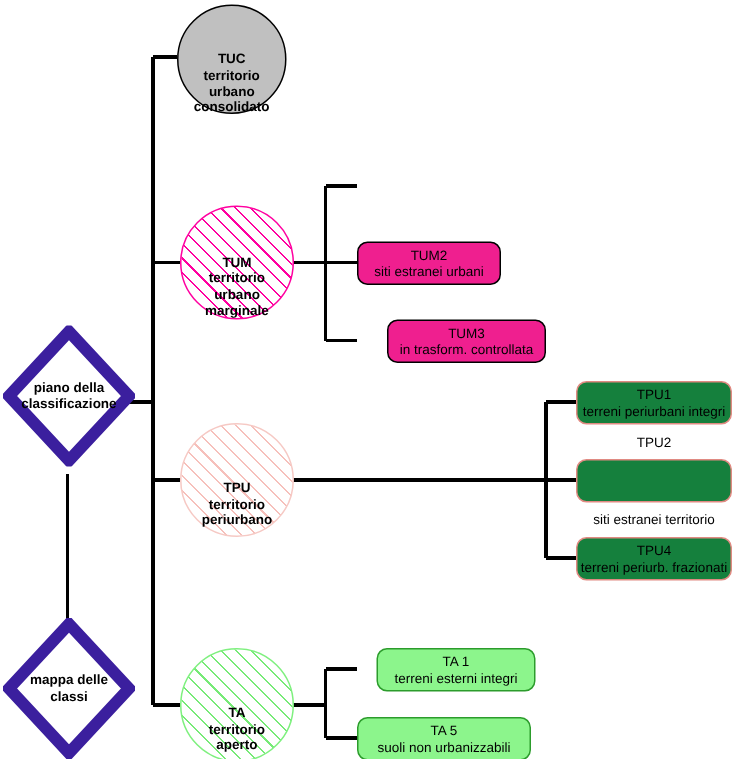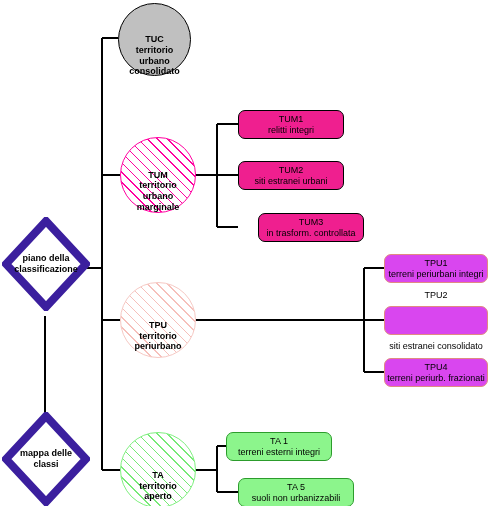--- a/index.html
+++ b/index.html
@@ -89,21 +89,21 @@
   }
   .box .sub {
     font-size: 9px;
     color: #000;
   }
   .b-tum {
     background: #ef1f8f;
     border-color: #000000;
   }
   .b-tpu {
-    background: #d946ef;
+    background: #15803d;
     border-color: #e08a82;
   }
   .b-ta {
     background: #8cf58c;
     border-color: #2c9c2c;
   }
 
   
   .diamond-wrap {
     position: absolute;
@@ -210,51 +210,47 @@
     <span class="sub">territorio</span>
     <span class="sub">periurbano</span>
   </div>
 
   <div class="node circle c-ta" style="left:120px; top:432px; width:76px; height:76px;">
     <span class="ttl">TA</span>
     <span class="sub">territorio</span>
     <span class="sub">aperto</span>
   </div>
 
-  <div class="node box b-tum" style="left:238px; top:110px; width:106px; height:29px;">
-    <span class="ttl">TUM1</span>
-    <span class="sub">relitti integri</span>
-  </div>
-
-  <div class="node box b-tum" style="left:238px; top:161px; width:106px; height:29px;align-items:center;">
+
+  <div class="node box b-tum" style="left:238px; top:161px; width:96px; height:29px;align-items:center;">
     <span class="ttl">TUM2</span>
     <span class="sub">siti estranei urbani</span>
   </div>
 
   <div class="node box b-tum" style="left:238px; top:213px; width:106px; height:29px;margin-left:20px;">
     <span class="ttl">TUM3</span>
     <span class="sub">in trasform. controllata</span>
   </div>
 
   <div class="node box b-tpu" style="left:384px; top:254px; width:104px; height:29px;">
     <span class="ttl">TPU1</span>
     <span class="sub">terreni periurbani integri</span>
   </div>
 
   <div class="node box b-tpu" style="left:384px; top:306px; width:104px; height:29px;gap:40px;">
     <span class="ttl">TPU2</span>
-    <span class="sub">siti estranei consolidato</span>
+    <span class="sub">siti estranei territorio</span>
   </div>
 
   <div class="node box b-tpu" style="left:384px; top:358px; width:104px; height:29px;">
     <span class="ttl">TPU4</span>
     <span class="sub">terreni periurb. frazionati</span>
   </div>
 
-  <div class="node box b-ta" style="left:226px; top:432px; width:106px; height:29px;">
+  <div class="node box b-ta" style="left:251px; top:432px; width:106px; height:29px;">
     <span class="ttl">TA 1</span>
     <span class="sub">terreni esterni integri</span>
   </div>
 
   <div class="node box b-ta" style="left:238px; top:478px; width:116px; height:29px;">
     <span class="ttl">TA 5</span>
     <span class="sub">suoli non urbanizzabili</span>
   </div>
 
 </div>

